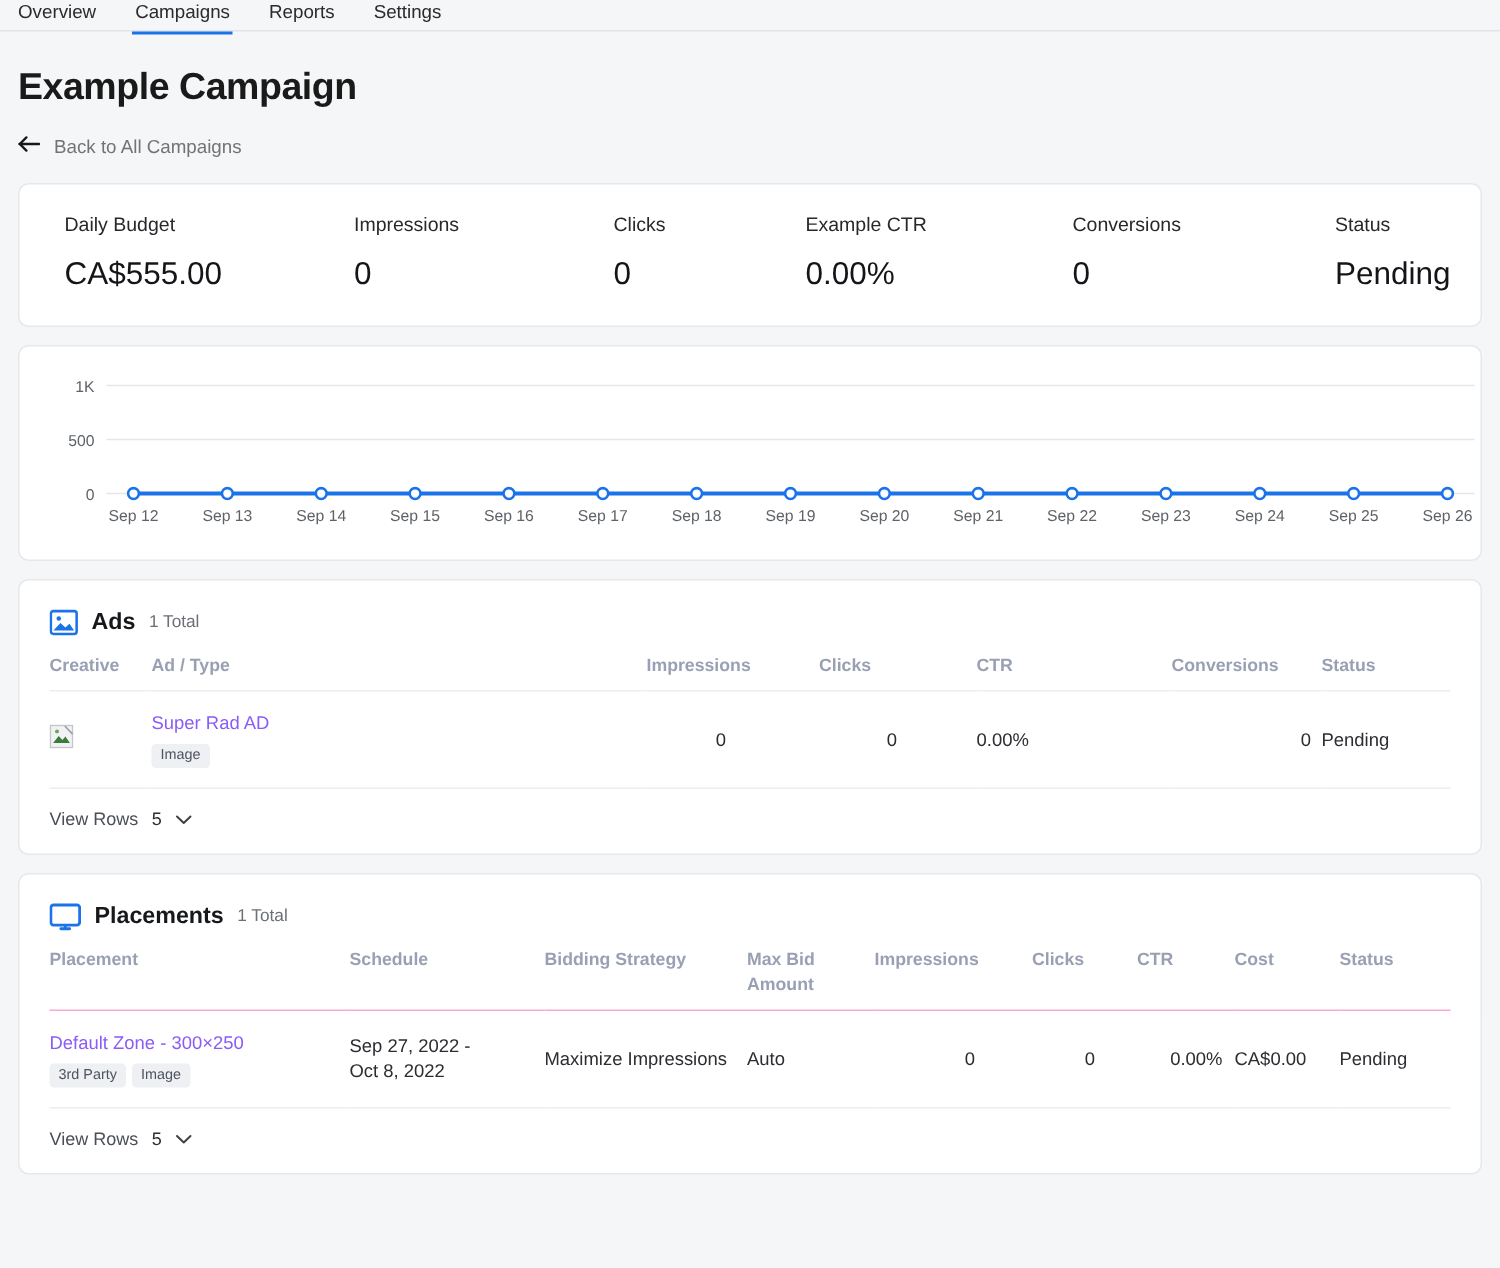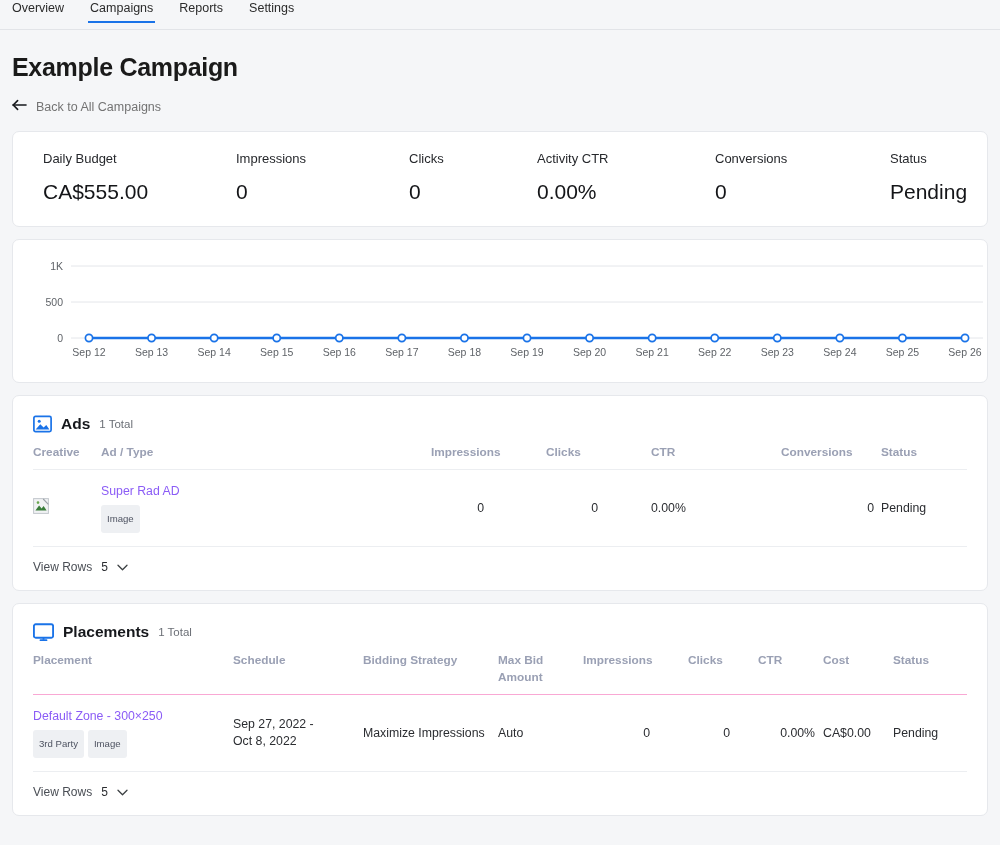--- a/index.html
+++ b/index.html
@@ -7,21 +7,21 @@
     margin: 0; padding: 0;
     width: 1000px; height: 845px;
     background: #f5f6f8;
     font-family: "Liberation Sans", sans-serif;
     color: #1a1a1a;
     overflow: hidden;
   }
 
   
   .topnav {
-    height: 30px;
+    height: 21px;
     background: #f5f6f8;
     display: flex;
     align-items: flex-start;
     gap: 26px;
     padding: 0 12px;
     border-bottom: 1px solid #e2e4e8;
     position: relative;
   }
   .navitem {
     font-size: 12.5px;
@@ -149,21 +149,21 @@
     width: 16px; height: 16px;
     display: inline-block;
   }
   .ad-name { font-size: 12.3px; color: #8b5cf6; line-height: 16px; }
   .chip {
     display: inline-block;
     background: #eef0f3;
     color: #4e5361;
     font-size: 9.6px;
     border-radius: 3px;
-    padding: 8px 6px;
+    padding: 2px 6px;
     margin-top: 6px;
     line-height: 12px;
   }
   .chip + .chip { margin-left: 4px; }
 
   .view-rows {
     display: flex;
     align-items: center;
     gap: 9px;
     padding: 13px 20px 16px 20px;
@@ -207,21 +207,21 @@
   </div>
   <div class="stat">
     <div class="stat-label">Impressions</div>
     <div class="stat-value">0</div>
   </div>
   <div class="stat">
     <div class="stat-label">Clicks</div>
     <div class="stat-value">0</div>
   </div>
   <div class="stat">
-    <div class="stat-label">Activity CTR</div>
+    <div class="stat-label">Example CTR</div>
     <div class="stat-value">0.00%</div>
   </div>
   <div class="stat">
     <div class="stat-label">Conversions</div>
     <div class="stat-value">0</div>
   </div>
   <div class="stat">
     <div class="stat-label">Status</div>
     <div class="stat-value">Pending</div>
   </div>

